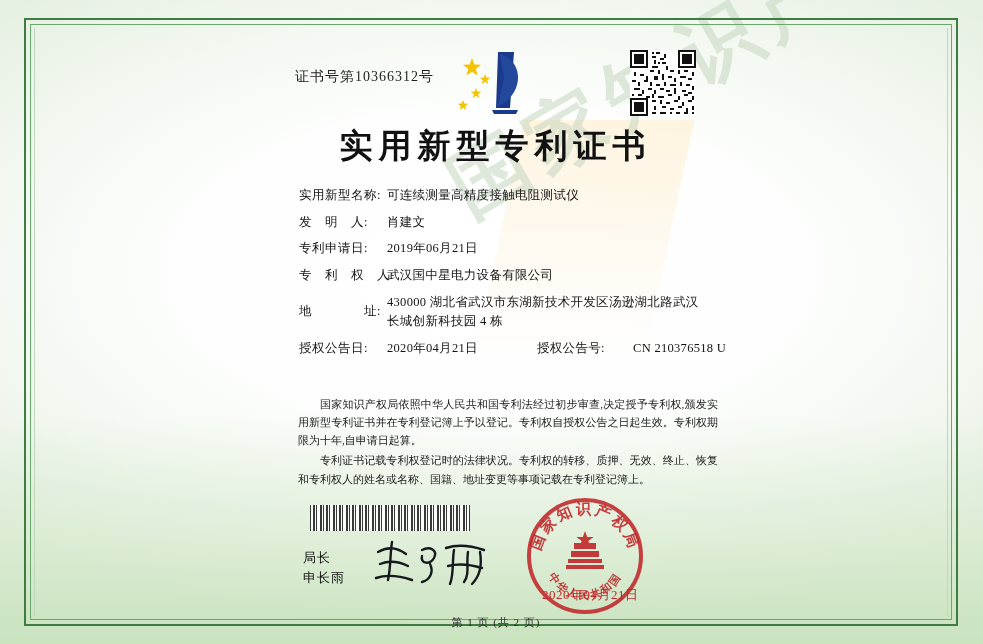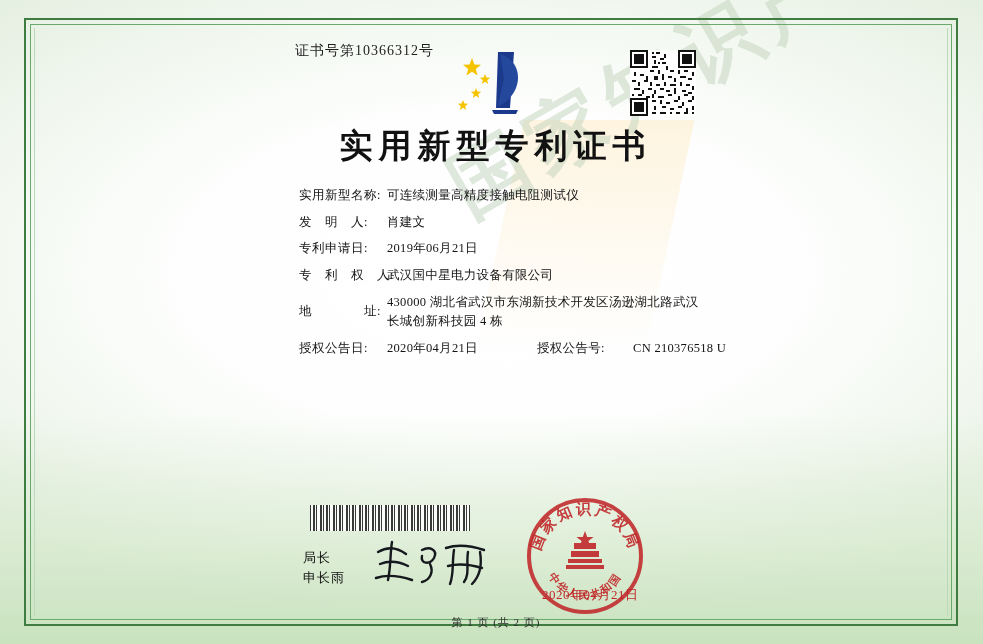--- a/index.html
+++ b/index.html
@@ -83,21 +83,21 @@
     width: 170px;
     height: 230px;
     background: linear-gradient(to bottom, rgba(255,236,200,0.55), rgba(255,255,255,0));
     transform: skewX(-12deg);
     pointer-events: none;
   }
 
   
   .cert-number {
     position: absolute;
-    left: 295px; top: 42px;
+    left: 295px; top: 68px;
     font-size: 14px;
     color: #1d1d1d;
     letter-spacing: 1px;
   }
 
   .emblem {
     position: absolute;
     left: 452px; top: 48px;
     width: 88px; height: 70px;
   }
@@ -385,20 +385,24 @@
       <div class="field-label">授权公告日:</div>
       <div class="field-value">
         <span class="v1">2020年04月21日</span>
         <span class="l2">授权公告号:</span>
         <span>CN 210376518 U</span>
       </div>
     </div>
 
   </div>
 
+  <div class="body-text">
+    <p>国家知识产权局依照中华人民共和国专利法经过初步审查,决定授予专利权,颁发实用新型专利证书并在专利登记簿上予以登记。专利权自授权公告之日起生效。专利权期限为十年,自申请日起算。</p>
+    <p>专利证书记载专利权登记时的法律状况。专利权的转移、质押、无效、终止、恢复和专利权人的姓名或名称、国籍、地址变更等事项记载在专利登记簿上。</p>
+  </div>
 
   <div class="barcode"></div>
 
   <div class="sig-labels">
     <div>局长</div>
     <div>申长雨</div>
   </div>
 
   <div class="signature">
     <svg width="130" height="58" viewBox="0 0 130 58" xmlns="http://www.w3.org/2000/svg">

